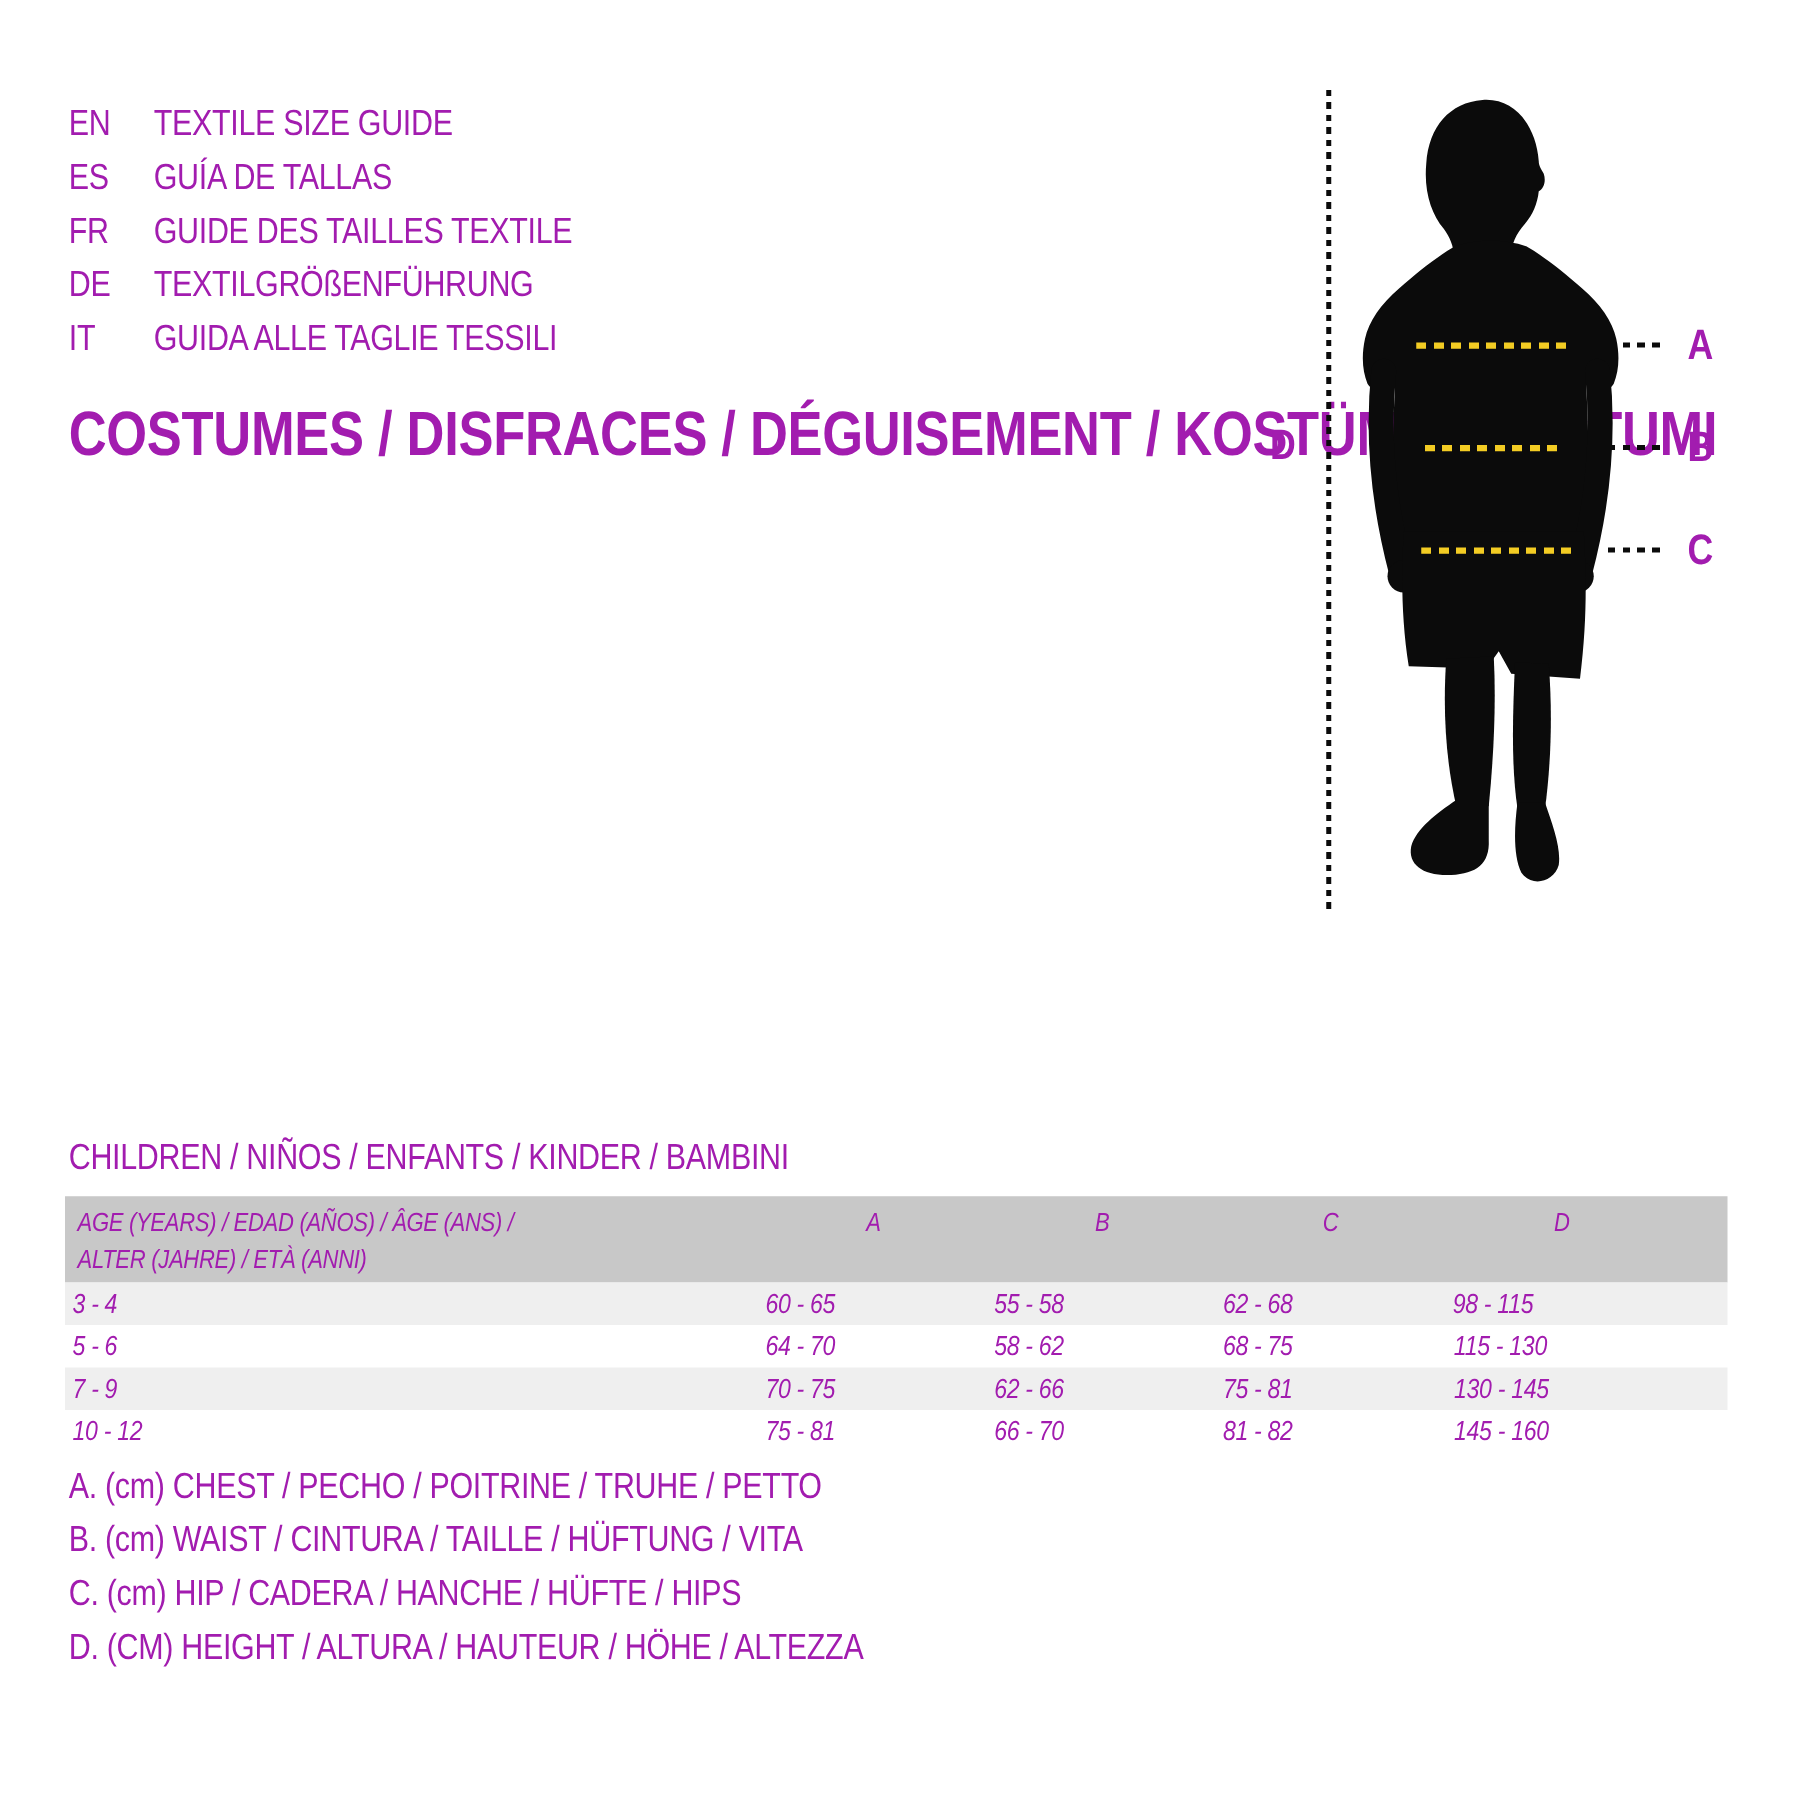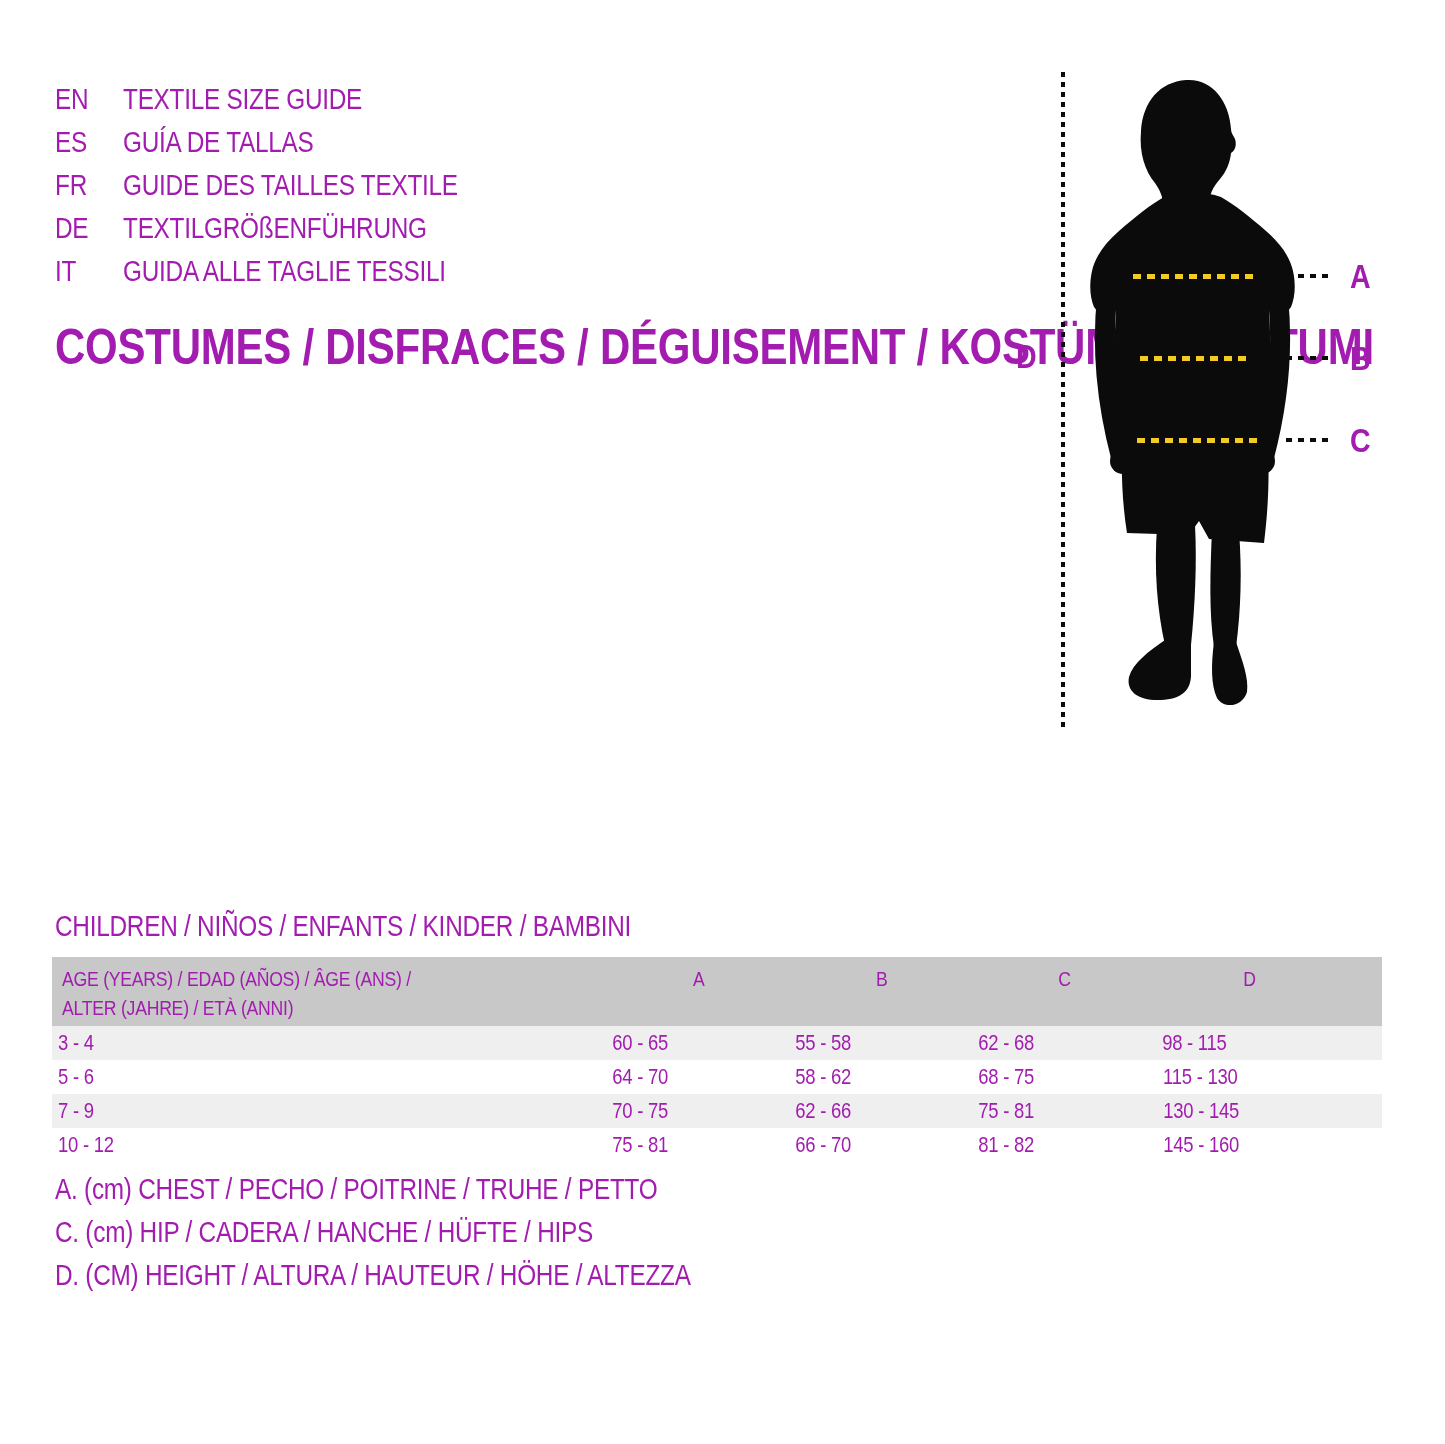--- a/index.html
+++ b/index.html
@@ -21,21 +21,21 @@
   .vline{left:1061px;top:72px;width:4px;height:656px;
          background:repeating-linear-gradient(to bottom,#0b0b0b 0 5px,transparent 5px 10px);}
   .yline{height:5px;background:repeating-linear-gradient(to right,#f3cc23 0 8px,transparent 8px 14px);}
   .bline{height:4px;background:repeating-linear-gradient(to right,#0b0b0b 0 6px,transparent 6px 12px);}
   .mlabel{font-size:34px;line-height:36px;font-weight:bold;}
 
   
   .children-title{left:55px;top:910px;font-size:29px;line-height:32px;}
 
   
-  .size-table{left:52px;top:957px;width:1330px;}
+  .size-table{left:52px;top:957px;width:1330px;font-style:italic;}
   .t-grid{display:grid;grid-template-columns:555px 183px 183px 183px 186px 40px;}
   .thead{background:#c8c8c8;height:69px;}
   .thead .agecell{padding:7px 0 0 10px;font-size:21px;line-height:29px;}
   .thead .colcell{padding-top:7px;font-size:21px;line-height:29px;text-align:center;}
   .t-row{height:34px;font-size:22px;line-height:34px;}
   .t-row:nth-child(odd){background:#ffffff;}
   .t-row:nth-child(even){background:#efefef;}
   .t-row .agecell{padding-left:6px;}
   .t-row .valcell{text-align:left;}
 
@@ -165,17 +165,18 @@
       <div class="valcell"><span class="cxc">75 - 81</span></div>
       <div class="valcell"><span class="cxc">66 - 70</span></div>
       <div class="valcell"><span class="cxc">81 - 82</span></div>
       <div class="valcell"><span class="cxc">145 - 160</span></div>
       <div></div>
     </div>
   </div>
 
   <div class="abs legend">
     <div class="legend-row"><span class="cx">A. (cm) CHEST / PECHO / POITRINE / TRUHE / PETTO</span></div>
+    <div class="legend-row"><span class="cx">B. (cm) WAIST / CINTURA / TAILLE / HÜFTUNG / VITA</span></div>
     <div class="legend-row"><span class="cx">C. (cm) HIP / CADERA / HANCHE / HÜFTE / HIPS</span></div>
     <div class="legend-row"><span class="cx">D. (CM) HEIGHT / ALTURA / HAUTEUR / HÖHE / ALTEZZA</span></div>
   </div>
 
 </div>
 
 </body></html>

